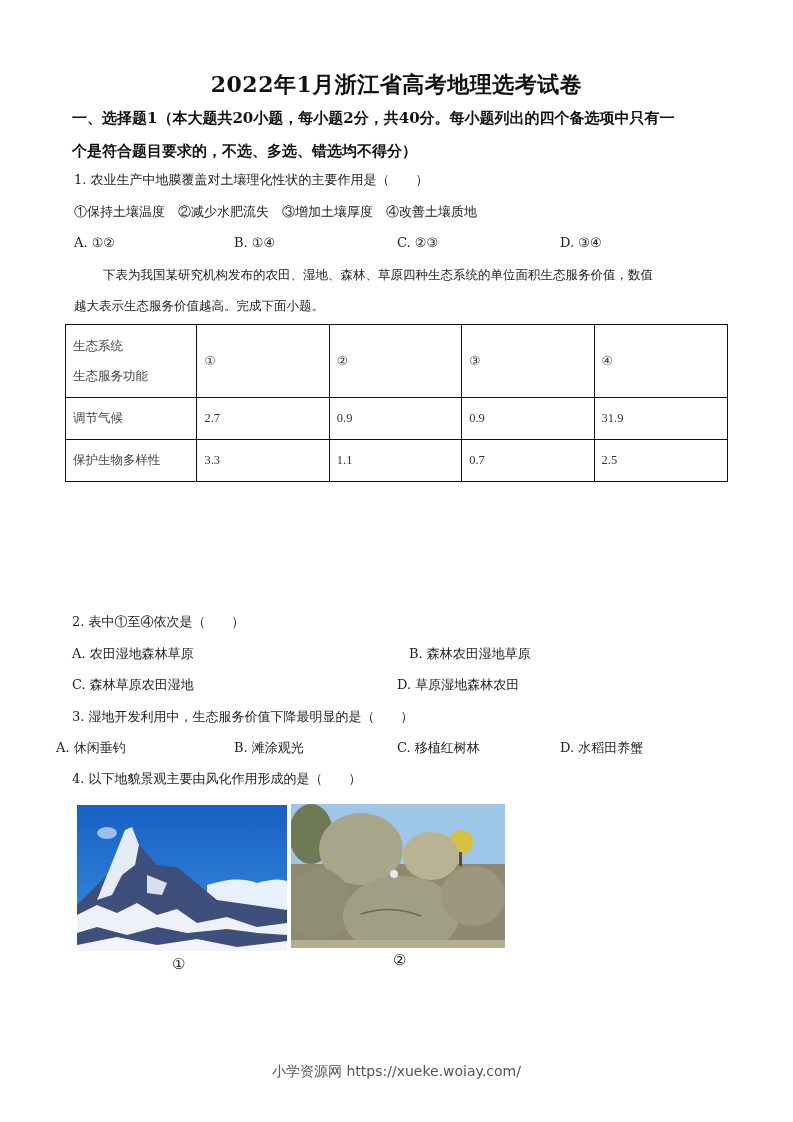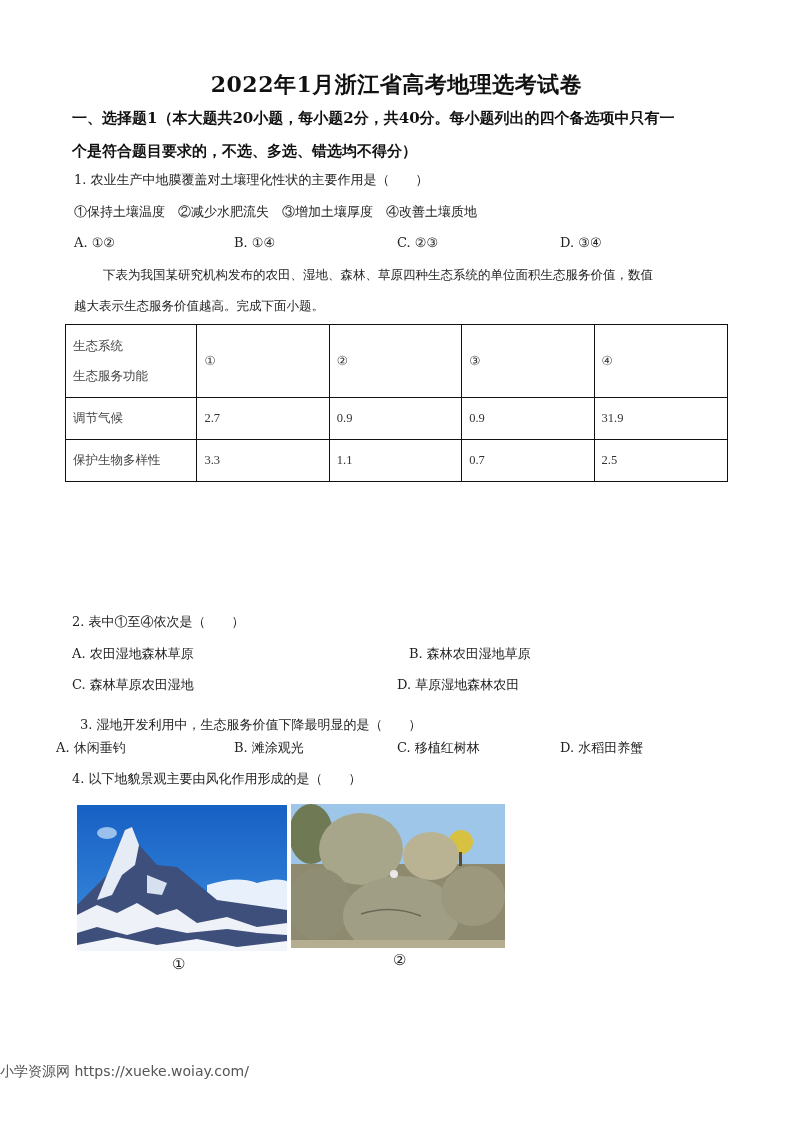--- a/index.html
+++ b/index.html
@@ -29,21 +29,21 @@
     font-family: "Liberation Serif", "DejaVu Serif", serif;
   }
   table.eco td.rowhead { font-family: Liberation Sans, sans-serif; font-size: 12.5px; color: #444; }
   table.eco td.headcell { font-family: "DejaVu Sans", sans-serif; font-size: 12.5px; color: #444; line-height: 30px; }
   .quirk { position: relative; display: inline-block; }
   .quirk .dot { position: absolute; left: 8px; top: 15px; font-size: 9px; color: #888; }
   .photo { position: absolute; overflow: hidden; }
   .photo svg { display: block; }
   .caption { font-size: 15px; color: #222; }
   .footer {
-    left: 0; width: 793px; top: 1063px; text-align: left;
+    left: 0; width: 793px; top: 1063px; text-align: center;
     font-family: "DejaVu Sans", sans-serif; font-size: 14px; color: #555;
   }
 </style>
 </head>
 <body>
 
 <div class="abs title">2022年1月浙江省高考地理选考试卷</div>
 
 <div class="abs section-head" style="top:102px;">
   <div>一、选择题1（本大题共20小题，每小题2分，共40分。每小题列出的四个备选项中只有一</div>
@@ -95,21 +95,21 @@
   </tr>
 </tbody>
   </table>
 
 <div class="abs q" style="left:72px; top:613px;">2. 表中①至④依次是（　　）</div>
 <div class="abs opt" style="left:72px; top:645px;">A. 农田湿地森林草原</div>
 <div class="abs opt" style="left:397px; top:645px;margin-left:12px;">B. 森林农田湿地草原</div>
 <div class="abs opt" style="left:72px; top:676px;">C. 森林草原农田湿地</div>
 <div class="abs opt" style="left:397px; top:676px;">D. 草原湿地森林农田</div>
 
-<div class="abs q" style="left:80px; top:708px;margin-top:8px;">3. 湿地开发利用中，生态服务价值下降最明显的是（　　）</div>
+<div class="abs q" style="left:72px; top:708px;">3. 湿地开发利用中，生态服务价值下降最明显的是（　　）</div>
 <div class="abs opt" style="left:56px; top:739px;">A. 休闲垂钓</div>
 <div class="abs opt" style="left:234px; top:739px;">B. 滩涂观光</div>
 <div class="abs opt" style="left:397px; top:739px;">C. 移植红树林</div>
 <div class="abs opt" style="left:560px; top:739px;">D. 水稻田养蟹</div>
 
 <div class="abs q" style="left:72px; top:770px;">4. 以下地貌景观主要由风化作用形成的是（　　）</div>
 
 <div class="photo" style="left:77px; top:805px; width:210px; height:146px;">
   <svg width="210" height="146" viewBox="0 0 210 146">
     <defs>

